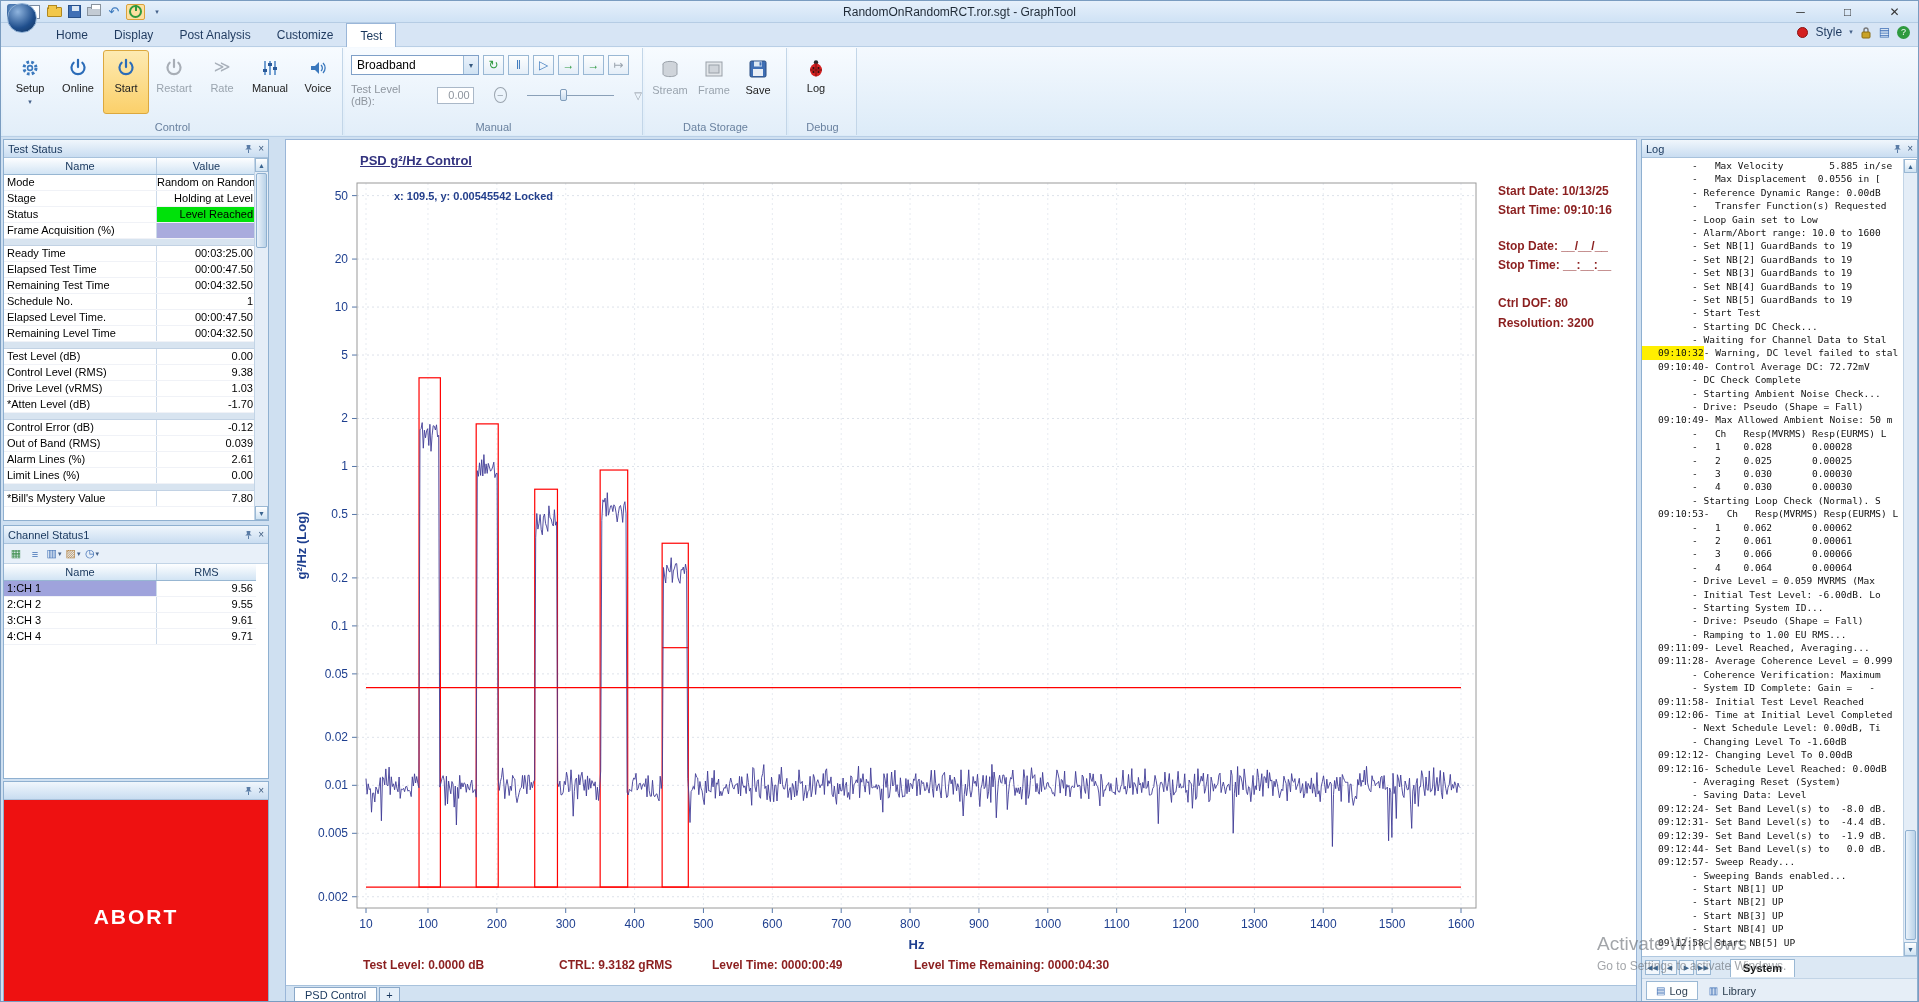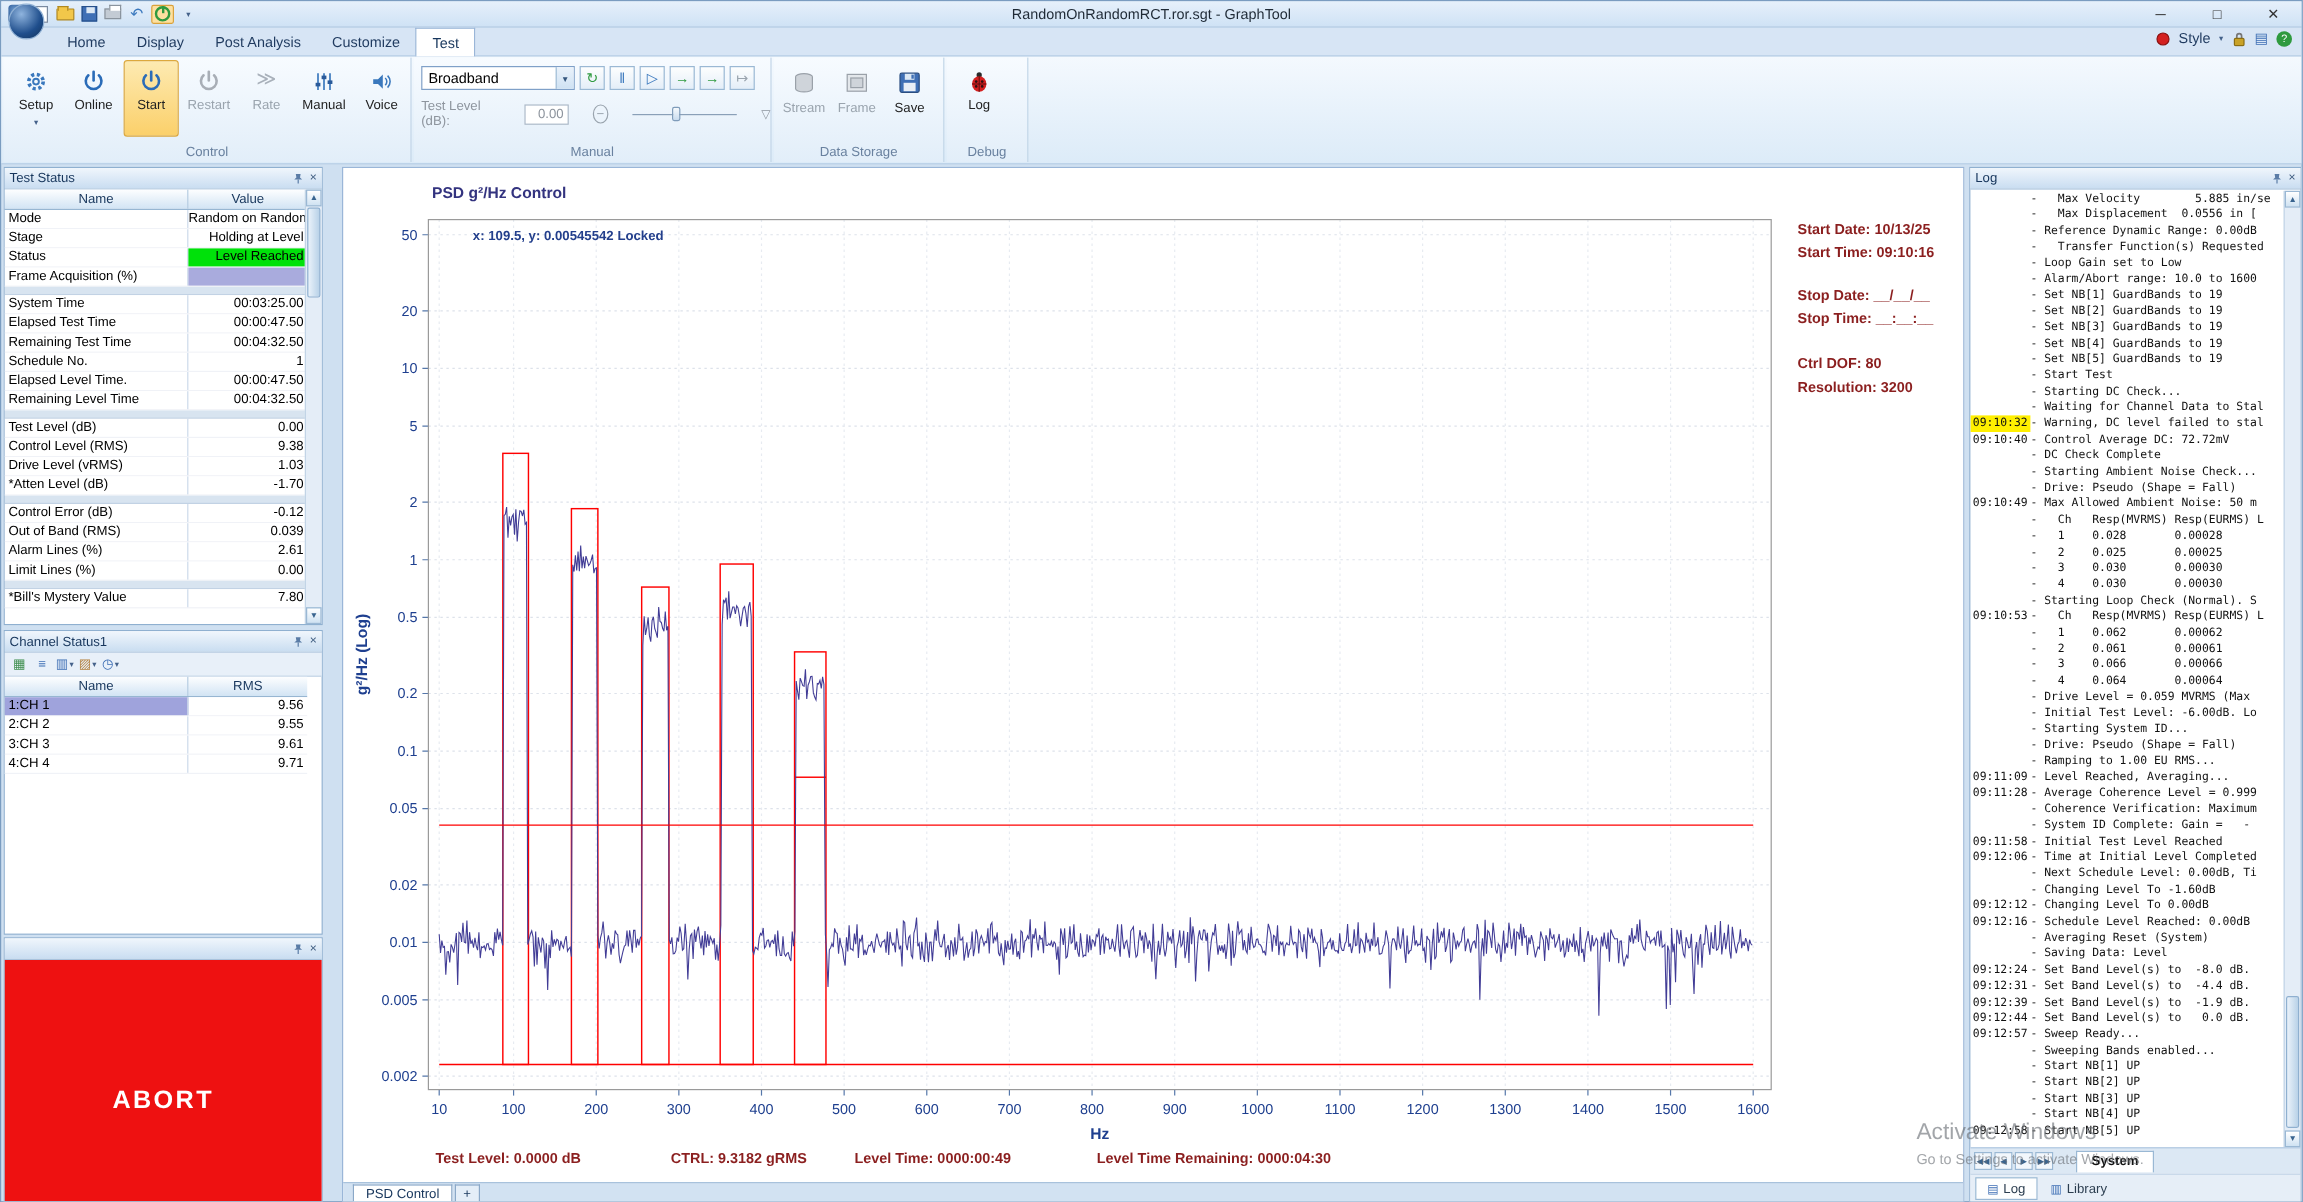--- a/index.html
+++ b/index.html
@@ -85,35 +85,35 @@
   .sb-btn.top{top:0}.sb-btn.bottom{bottom:0}
   .sb-thumb{position:absolute;left:1px;width:11px;background:linear-gradient(90deg,#eaf2fa,#b9d2e8);border:1px solid #8fb0d0;border-radius:2px}
   #ch-toolbar{height:20px;background:#e8f0f9;border-bottom:1px solid #c2d4e6;display:flex;align-items:center;gap:3px;padding:0 4px}
   .tbicon{height:16px;min-width:16px;display:flex;align-items:center;justify-content:center;font-size:11px;gap:1px}
   .tbicon .g{color:#3f8f4f}.tbicon .b{color:#3f6fb5}.tbicon .o{color:#b5823f}
   #abort-area{position:absolute;left:0;right:0;top:18px;bottom:0;background:#ee1111;display:flex;align-items:flex-start;justify-content:center}
   #abort-text{margin-top:105px;color:#fff;font-weight:bold;font-size:21px;letter-spacing:2px}
 
   
   #chart-area{position:absolute;left:284px;top:138px;width:1352px;height:864px;background:#fff;border:1px solid #9ab6d8}
-  #chart-title{position:absolute;left:74px;top:13px;font-size:13px;font-weight:bold;color:#33337f;z-index:3}
+  #chart-title{position:absolute;left:74px;top:13px;font-size:13px;font-weight:bold;color:#33337f;text-decoration:underline;z-index:3}
   #chart-svg{position:absolute;left:0;top:0}
   svg text{font-family:"Liberation Sans",sans-serif}
   .cinfo{position:absolute;left:1212px;font-size:12px;font-weight:bold;color:#8b1f1f;white-space:nowrap}
   #chart-statusline{position:absolute;left:0;top:818px;width:100%;height:16px;font-size:12px;font-weight:bold;color:#8b1f1f}
   #chart-statusline span{position:absolute;white-space:nowrap}
   #chart-tabstrip{position:absolute;left:0;bottom:0;width:100%;height:17px;background:#d2e2f2;border-top:1px solid #a8c2dc;display:flex;align-items:flex-end;padding-left:8px;gap:2px}
   .ctab{height:15px;padding:0 10px;background:#fff;border:1px solid #8aa8c8;border-bottom:none;font-size:11px;color:#17365c;display:flex;align-items:center}
   .ctab.add{padding:0 6px;background:#e4eef8}
 
   
   #log-panel{position:absolute;left:1640px;top:138px;width:277px;height:864px;background:#fff;border:1px solid #8fb0d0}
   #log-lines{position:absolute;top:19px;left:0;right:14px;bottom:46px;overflow:hidden;font-family:"DejaVu Sans Mono",monospace;font-size:9.5px;line-height:13.4px;color:#111}
   .log-line{display:flex;height:13.4px;overflow:hidden}
-  .log-time{flex:0 0 50px;padding-left:2px}
+  .log-time{flex:0 0 50px;padding-left:16px}
   .log-time.hl{background:#ffef00}
   .log-msg{white-space:pre}
   #log-navrow{position:absolute;left:0;right:0;bottom:24px;height:22px;background:#dce8f4;border-top:1px solid #b0c8e0;display:flex;align-items:center;gap:2px;padding:0 3px}
   .navbtn{width:15px;height:15px;font-size:7px;display:flex;align-items:center;justify-content:center;border:1px solid #9ab8d4;background:#f2f7fc;color:#39648f}
   .systab{margin-left:17px;height:18px;padding:0 12px;background:#fff;border:1px solid #9ab8d4;border-bottom:none;font-size:11px;font-weight:bold;display:flex;align-items:center;color:#111}
   #log-tabs{position:absolute;left:0;right:0;bottom:0;height:24px;background:#e6eef7;border-top:1px solid #c2d4e6;display:flex;align-items:center;padding-left:4px;gap:2px}
   .ltab{display:flex;align-items:center;gap:4px;height:19px;padding:0 9px;font-size:11px;color:#2c3e50}
   .ltab.active{background:#fdfefe;border:1px solid #9ab8d4}
   .ltab-icon{color:#3f6fb5;font-size:10px}
 
@@ -344,21 +344,21 @@
         <div class="trow">
           <div class="tname">Status</div>
           <div class="tval green">Level Reached</div>
         </div>
         <div class="trow">
           <div class="tname">Frame Acquisition (%)</div>
           <div class="tval progress"></div>
         </div>
         <div class="ts-gap"></div>
         <div class="trow">
-          <div class="tname">System Time</div>
+          <div class="tname">Ready Time</div>
           <div class="tval">00:03:25.00</div>
         </div>
         <div class="trow">
           <div class="tname">Elapsed Test Time</div>
           <div class="tval">00:00:47.50</div>
         </div>
         <div class="trow">
           <div class="tname">Remaining Test Time</div>
           <div class="tval">00:04:32.50</div>
         </div>

